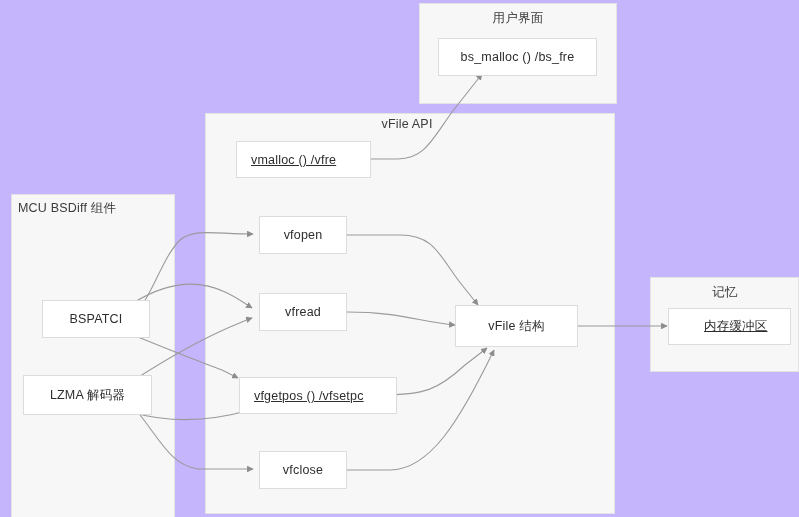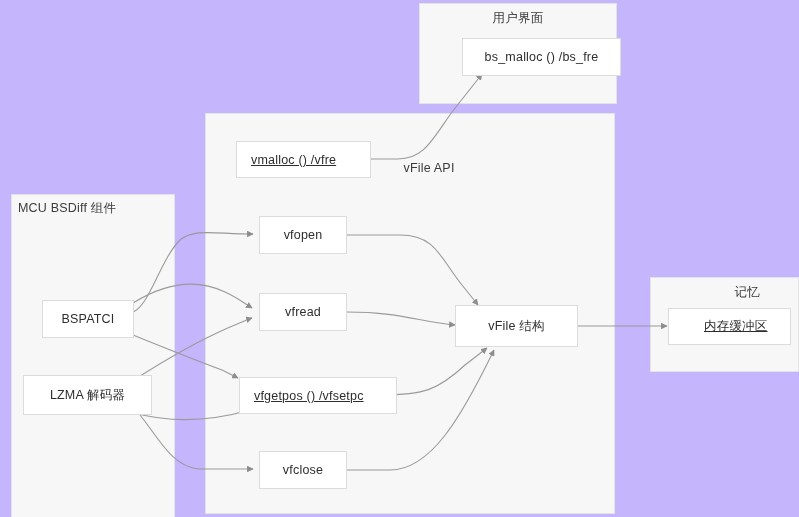--- a/index.html
+++ b/index.html
@@ -73,27 +73,27 @@
 </style>
 </head>
 <body>
 
 <div id="canvas">
 
   <div class="group" style="left:419px; top:3px; width:198px; height:101px;"></div>
   <div class="group-title" style="left:470px; top:10px; width:96px; text-align:center;">用户界面</div>
 
   <div class="group" style="left:205px; top:113px; width:410px; height:401px;"></div>
-  <div class="group-title" style="left:374px; top:117px; width:110px; text-align:center;margin-top:44px;">vFile API</div>
+  <div class="group-title" style="left:352px; top:117px; width:110px; text-align:center;">vFile API</div>
 
   <div class="group" style="left:11px; top:194px; width:164px; height:324px;"></div>
   <div class="group-title" style="left:18px; top:200px; width:150px; text-align:left;">MCU BSDiff 组件</div>
 
   <div class="group" style="left:650px; top:277px; width:149px; height:95px;"></div>
-  <div class="group-title" style="left:690px; top:284px; width:70px; text-align:right;font-family:Liberation Serif, serif;">记忆</div>
+  <div class="group-title" style="left:690px; top:284px; width:70px; text-align:center;font-family:Liberation Serif, serif;">记忆</div>
 
   <svg class="edges" viewBox="0 0 799 517">
     <defs>
       <marker id="arrow" viewBox="0 0 10 10" refX="9" refY="5" markerWidth="6" markerHeight="6" orient="auto-start-reverse">
         <path d="M 0 0 L 10 5 L 0 10 z" fill="#8d8d8d"></path>
       </marker>
     </defs>
 
     <path class="edge" marker-end="url(#arrow)" d="M 371,159 L 398,159 C 424,159 432,140 452,112 L 482,74"></path>
 
@@ -113,21 +113,21 @@
 
     <path class="edge" marker-end="url(#arrow)" d="M 133,335 C 165,348 195,360 222,370 L 238,378"></path>
 
     <path class="edge" marker-end="url(#arrow)" d="M 134,380 C 165,360 200,340 230,327 C 240,323 246,320 252,318"></path>
 
     <path class="edge" marker-end="url(#arrow)" d="M 134,413 C 175,424 215,420 250,410 L 268,404"></path>
 
     <path class="edge" marker-end="url(#arrow)" d="M 140,415 C 160,440 172,466 198,469 L 253,469"></path>
   </svg>
 
-  <div class="node" style="left:438px; top:38px; width:159px; height:38px;margin-left:24px;">
+  <div class="node" style="left:438px; top:38px; width:159px; height:38px;">
     <span class="node-label">bs_malloc () /bs_fre</span>
   </div>
 
   <div class="node" style="left:236px; top:141px; width:135px; height:37px;">
     <span class="node-label clip">vmalloc () /vfre</span>
   </div>
 
   <div class="node" style="left:259px; top:216px; width:88px; height:38px;">
     <span class="node-label">vfopen</span>
   </div>
@@ -141,21 +141,21 @@
   </div>
 
   <div class="node" style="left:259px; top:451px; width:88px; height:38px;">
     <span class="node-label">vfclose</span>
   </div>
 
   <div class="node" style="left:455px; top:305px; width:123px; height:42px;">
     <span class="node-label">vFile 结构</span>
   </div>
 
-  <div class="node" style="left:42px; top:300px; width:92px; height:38px;">
+  <div class="node" style="left:42px; top:300px; width:108px; height:38px;">
     <span class="node-label">BSPATCI</span>
   </div>
 
   <div class="node" style="left:23px; top:375px; width:129px; height:40px;">
     <span class="node-label">LZMA 解码器</span>
   </div>
 
   <div class="node" style="left:668px; top:308px; width:123px; height:37px;padding-left:21px;">
     <span class="node-label clip">内存缓冲区</span>
   </div>

